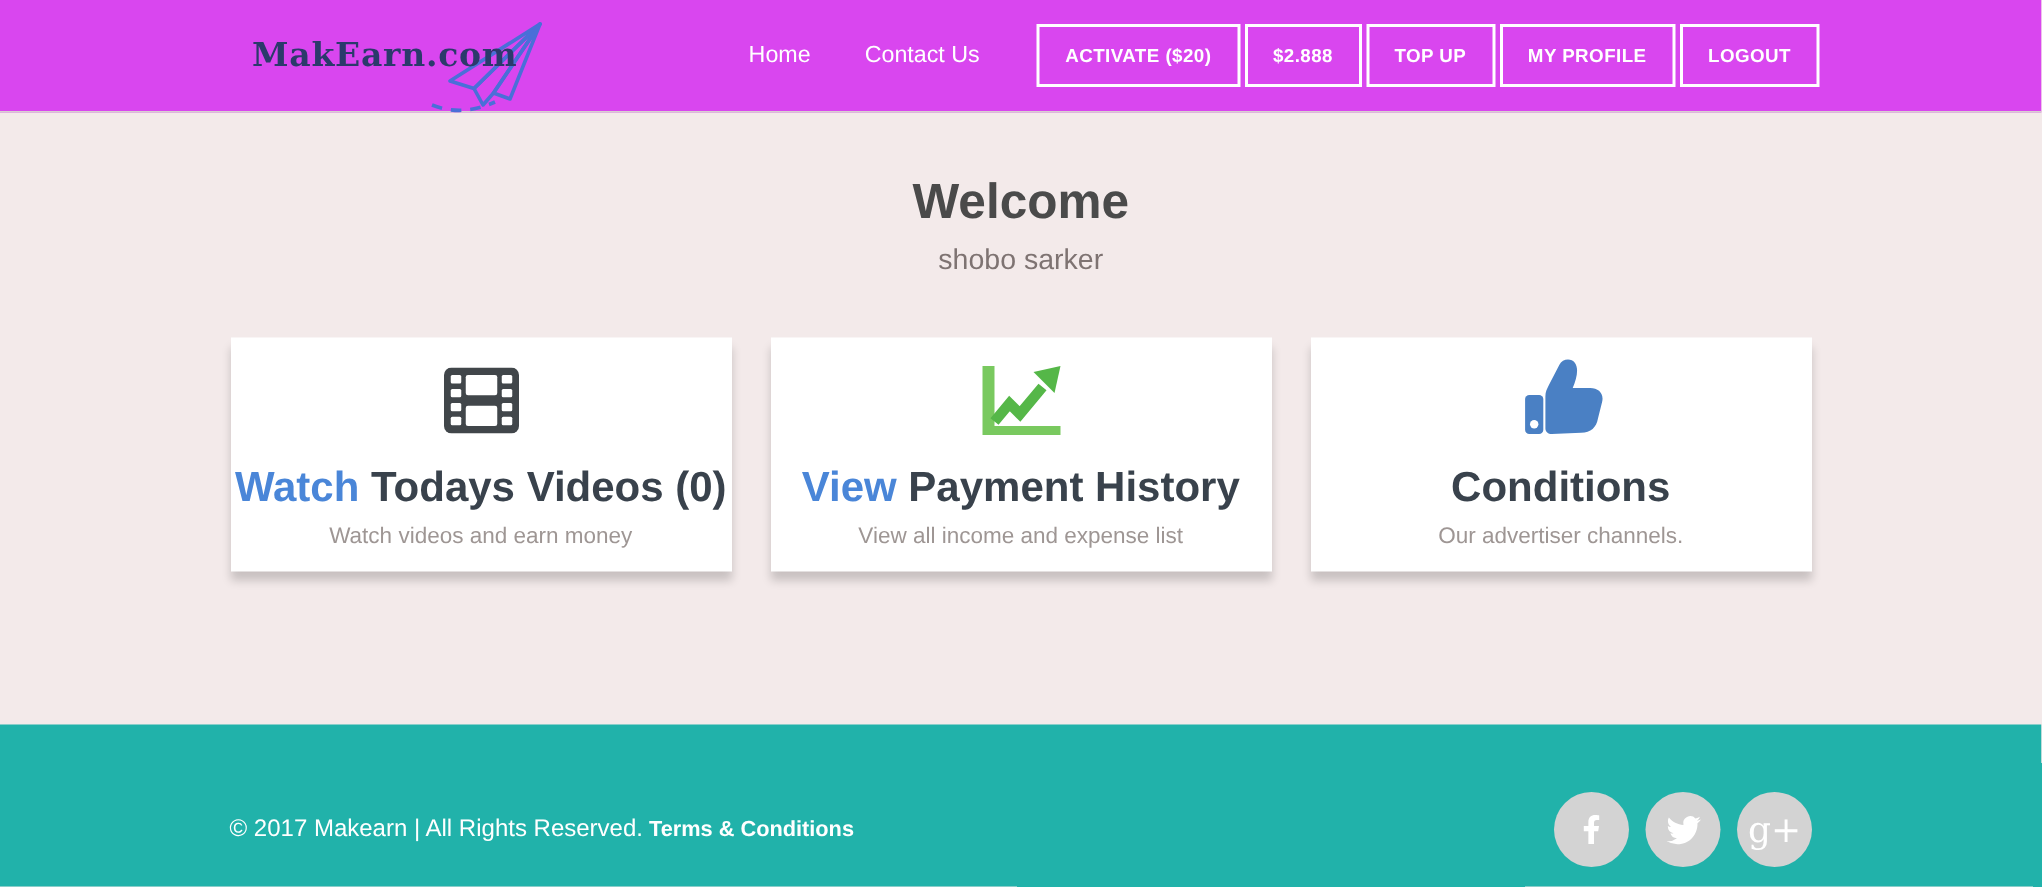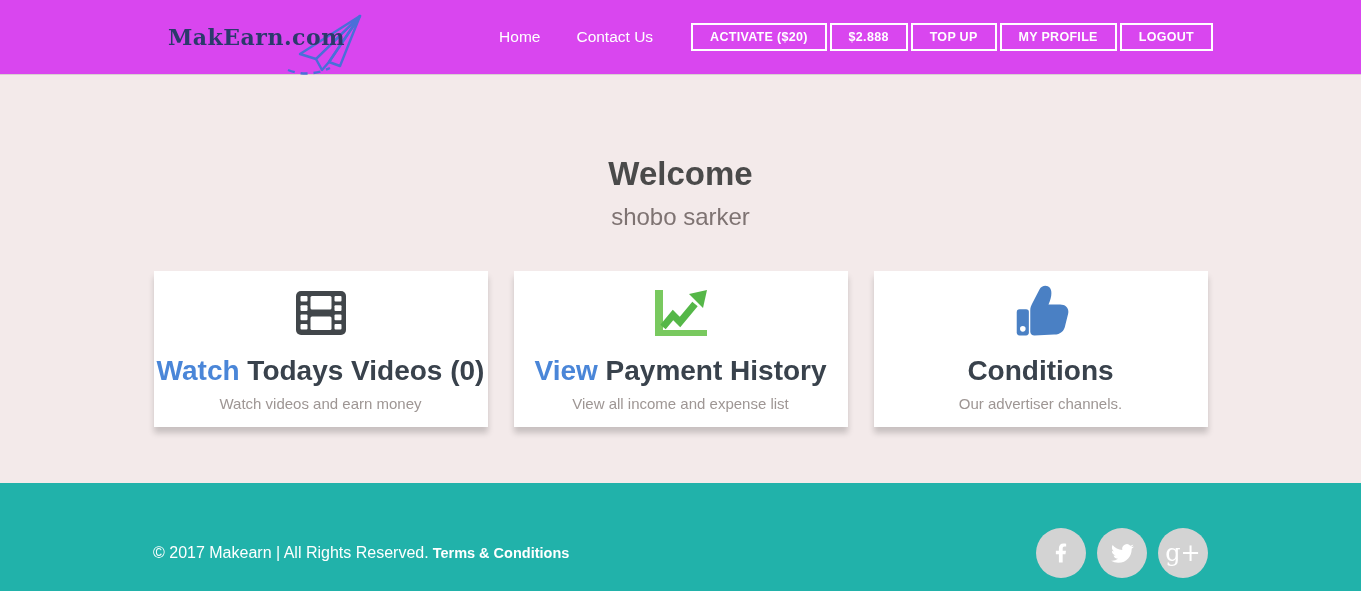--- a/index.html
+++ b/index.html
@@ -26,28 +26,28 @@
   .logo-plane { position:absolute; left:104px; top:-14px; z-index:1; }
 
   .nav { margin-left:auto; display:flex; gap:36px; align-items:center; }
   .nav a { color:#ffffff; font-size:15.5px; text-decoration:none; }
 
   .btn-group { display:flex; gap:3px; margin-left:38px; }
   .hbtn {
     border:2px solid #ffffff; background:transparent; color:#ffffff;
     font-family:"Liberation Sans", sans-serif;
     font-weight:bold; font-size:12.5px; letter-spacing:0.3px;
-    height:28px; padding:0 17px; display:flex; align-items:center; cursor:pointer;
+    height:42px; padding:0 17px; display:flex; align-items:center; cursor:pointer;
     white-space:nowrap;
   }
 
   
   .main { height:408px; text-align:center; }
-  .welcome-title { margin:0; padding-top:80px; font-size:33px; font-weight:bold; color:#4a4a4a; }
-  .welcome-sub { margin:10px 0 12px; font-size:24px; color:#7e7372; }
+  .welcome-title { margin:0; padding-top:40px; font-size:33px; font-weight:bold; color:#4a4a4a; }
+  .welcome-sub { margin:10px 0 12px; font-size:19px; color:#7e7372; }
 
   .cards { display:flex; justify-content:center; gap:26px; margin-top:40px; }
   .card {
     width:334px; height:156px; background:#ffffff;
     box-shadow:0 6px 6px rgba(0,0,0,0.18);
     padding-top:12px;
   }
   .card-icon { height:60px; display:flex; align-items:center; justify-content:center; }
   .card-title { margin:12px 0 0; font-size:28px; font-weight:bold; color:#39424c; }
   .card-title .link { color:#4a86d8; cursor:pointer; }

